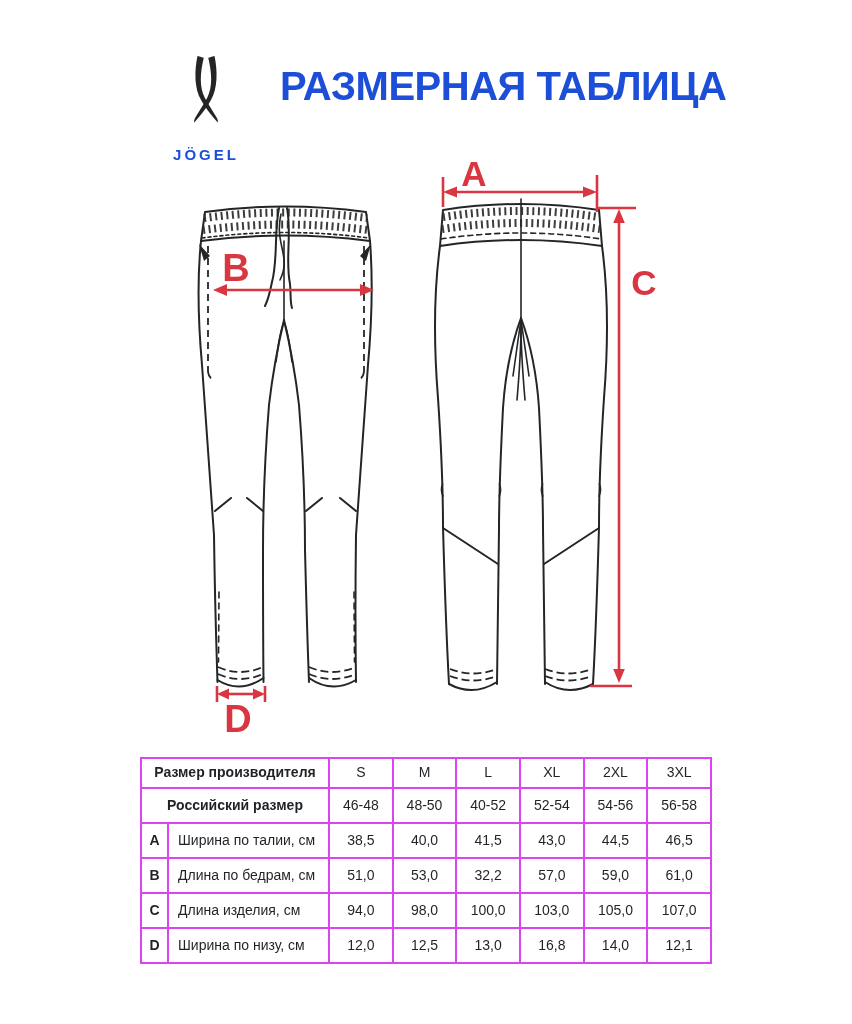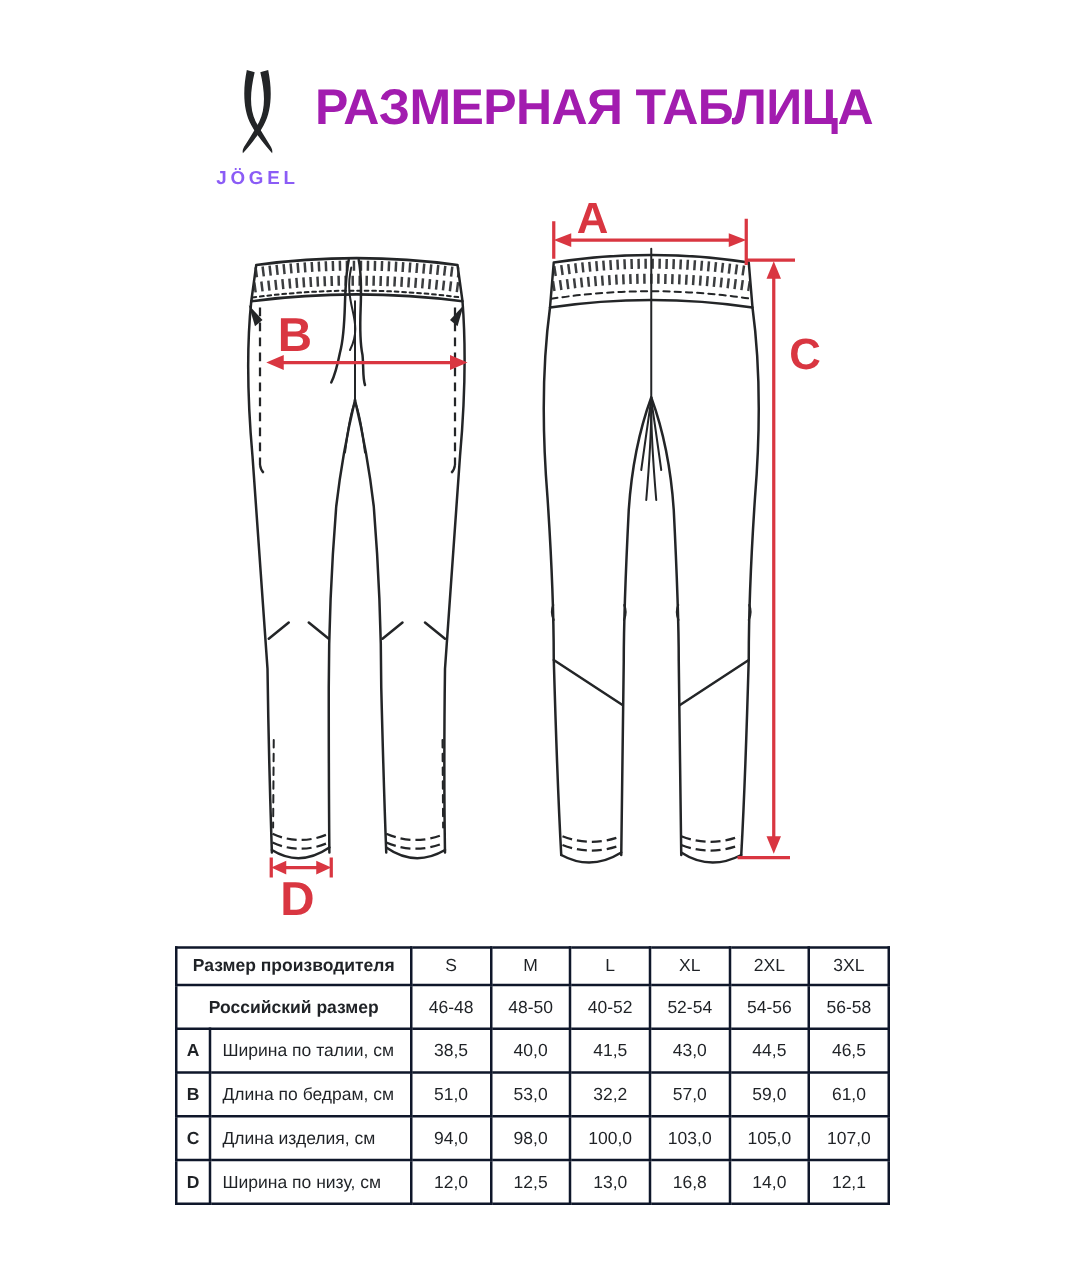--- a/index.html
+++ b/index.html
@@ -3,24 +3,24 @@
 <meta charset="utf-8">
 <style>
   html,body{margin:0;padding:0;background:#fff;}
   .page{
     position:relative;width:852px;height:1024px;background:#ffffff;overflow:hidden;
     font-family:"Liberation Sans", sans-serif;color:#1f2226;
   }
   
   .logo{position:absolute;left:158px;top:56px;width:96px;text-align:center;}
   .logo svg{display:block;margin:0 auto;}
-  .logo-word{margin-top:6px;font-size:15px;font-weight:bold;letter-spacing:3px;color:#8b5cf6;text-align:center;}
+  .logo-word{margin-top:18px;font-size:15px;font-weight:bold;letter-spacing:3px;color:#1d4ed8;text-align:center;}
   .title{
-    position:absolute;left:252px;top:64px;width:560px;
-    font-size:40px;font-weight:bold;letter-spacing:-0.5px;color:#a21caf;white-space:nowrap;
+    position:absolute;left:280px;top:64px;width:560px;
+    font-size:40px;font-weight:bold;letter-spacing:-0.5px;color:#1d4ed8;white-space:nowrap;
   }
   
   .fig{position:absolute;}
   .fig-front{left:170px;top:150px;}
   .fig-back{left:420px;top:148px;}
   .ink{stroke:#232527;fill:none;stroke-width:2;stroke-linecap:round;stroke-linejoin:round;}
   .ink-thin{stroke:#232527;fill:none;stroke-width:1.6;stroke-linecap:round;}
   .ink-fill{fill:#232527;stroke:none;}
   .rib{stroke:#2a2c2f;fill:none;stroke-width:8;stroke-dasharray:2 3.6;opacity:.92;}
   .dashed{stroke:#232527;fill:none;stroke-width:1.8;stroke-dasharray:7 5;stroke-linecap:butt;}
@@ -28,21 +28,21 @@
   .red-line{stroke:#d93641;fill:none;stroke-width:2.6;stroke-linecap:butt;}
   .red-fill{fill:#d93641;stroke:none;}
   .red-letter{fill:#d93641;font-family:"Liberation Sans",sans-serif;font-weight:bold;}
   .white{fill:#ffffff;}
   
   .size-table{
     position:absolute;left:140px;top:757px;border-collapse:collapse;table-layout:fixed;
     width:572px;font-size:14px;color:#1f2226;
   }
   .size-table td{
-    border:2px solid #0f172a;text-align:center;vertical-align:middle;
+    border:2px solid #d946ef;text-align:center;vertical-align:middle;
     padding:0;height:33px;line-height:1.1;
   }
   .size-table tr.r1 td{height:28px;}
   .size-table td.merged{font-weight:bold;}
   .size-table td.letter{font-weight:bold;}
   .size-table td.desc{text-align:left;padding-left:9px;}
 </style>
 </head>
 <body>
 

